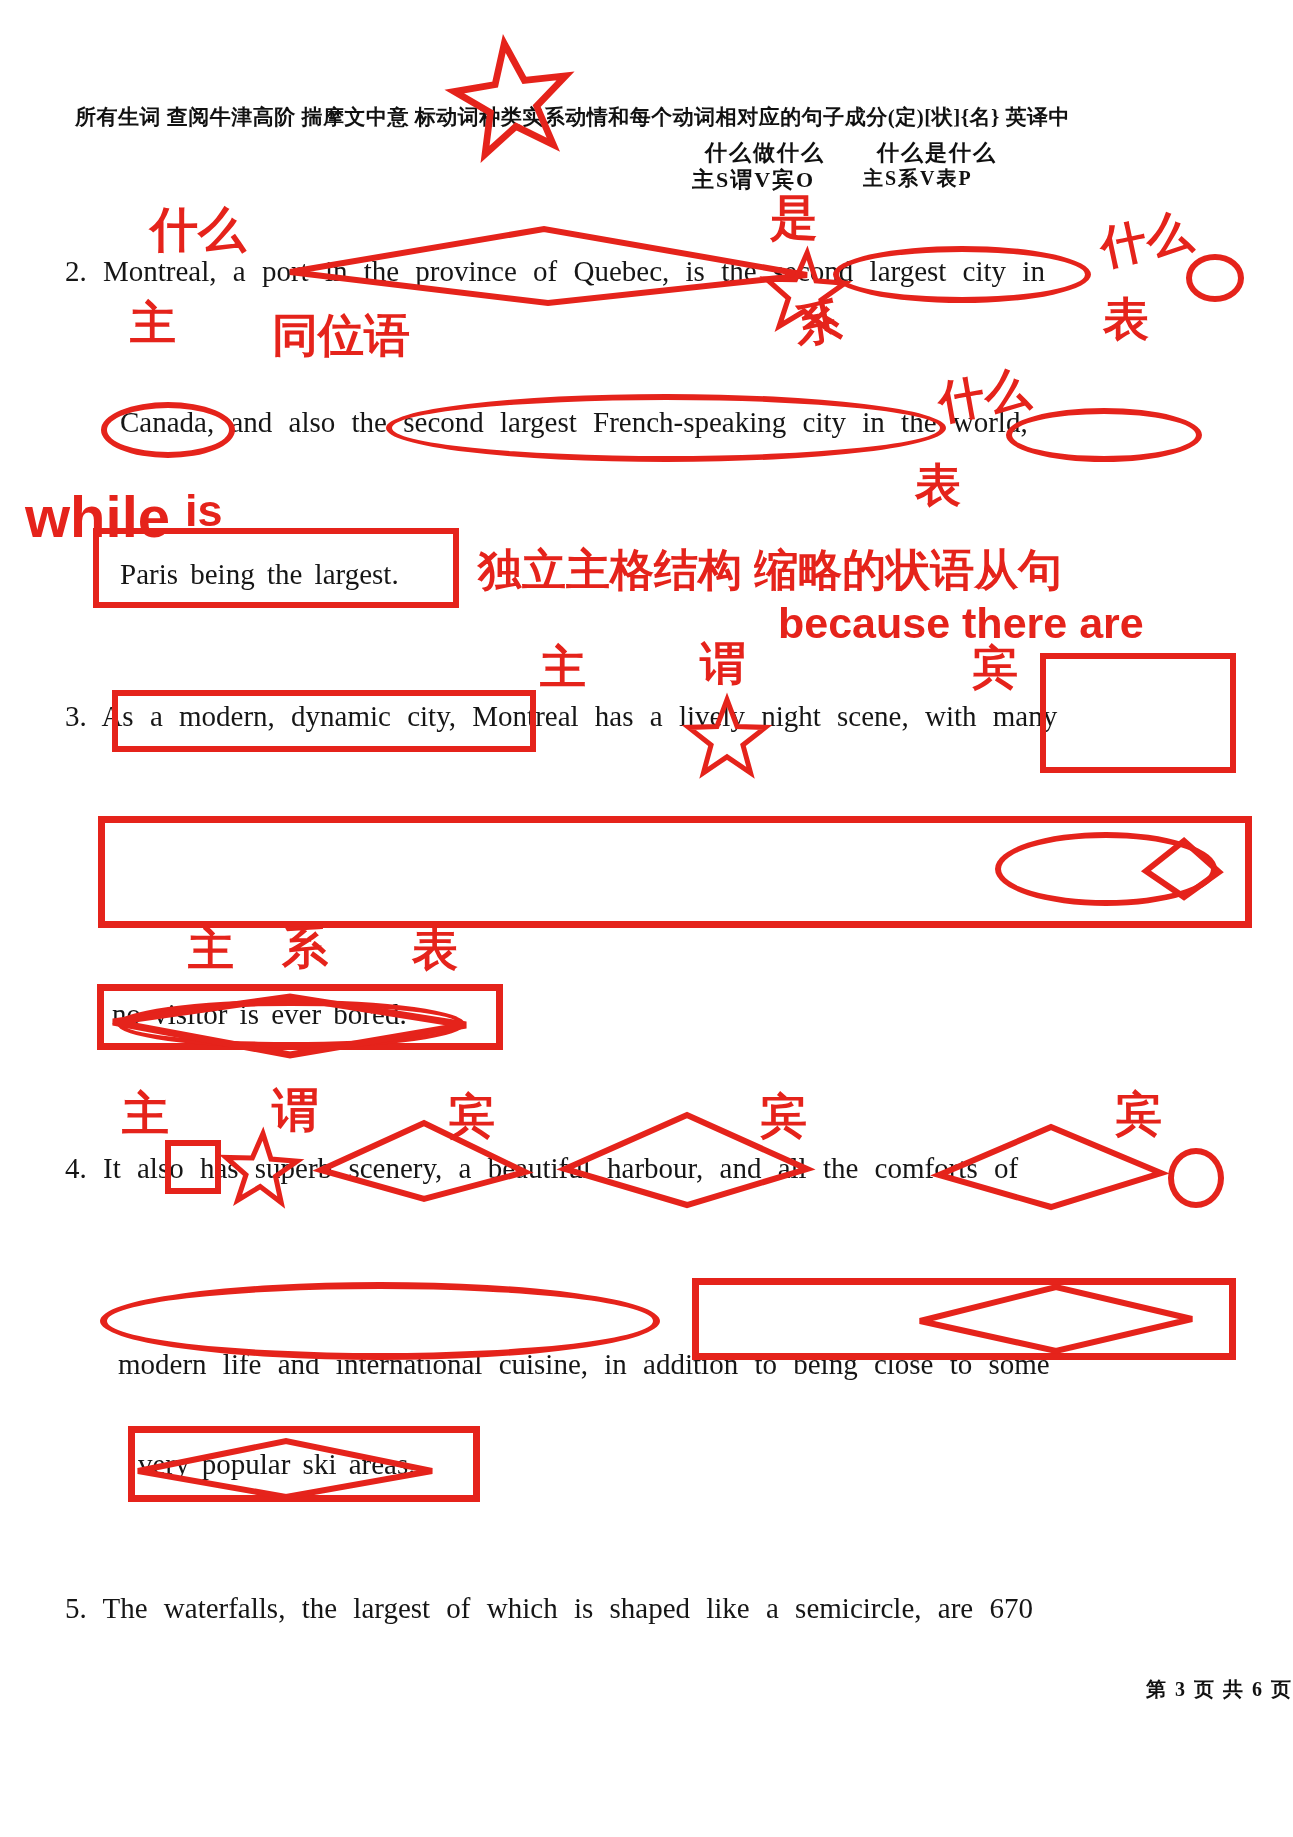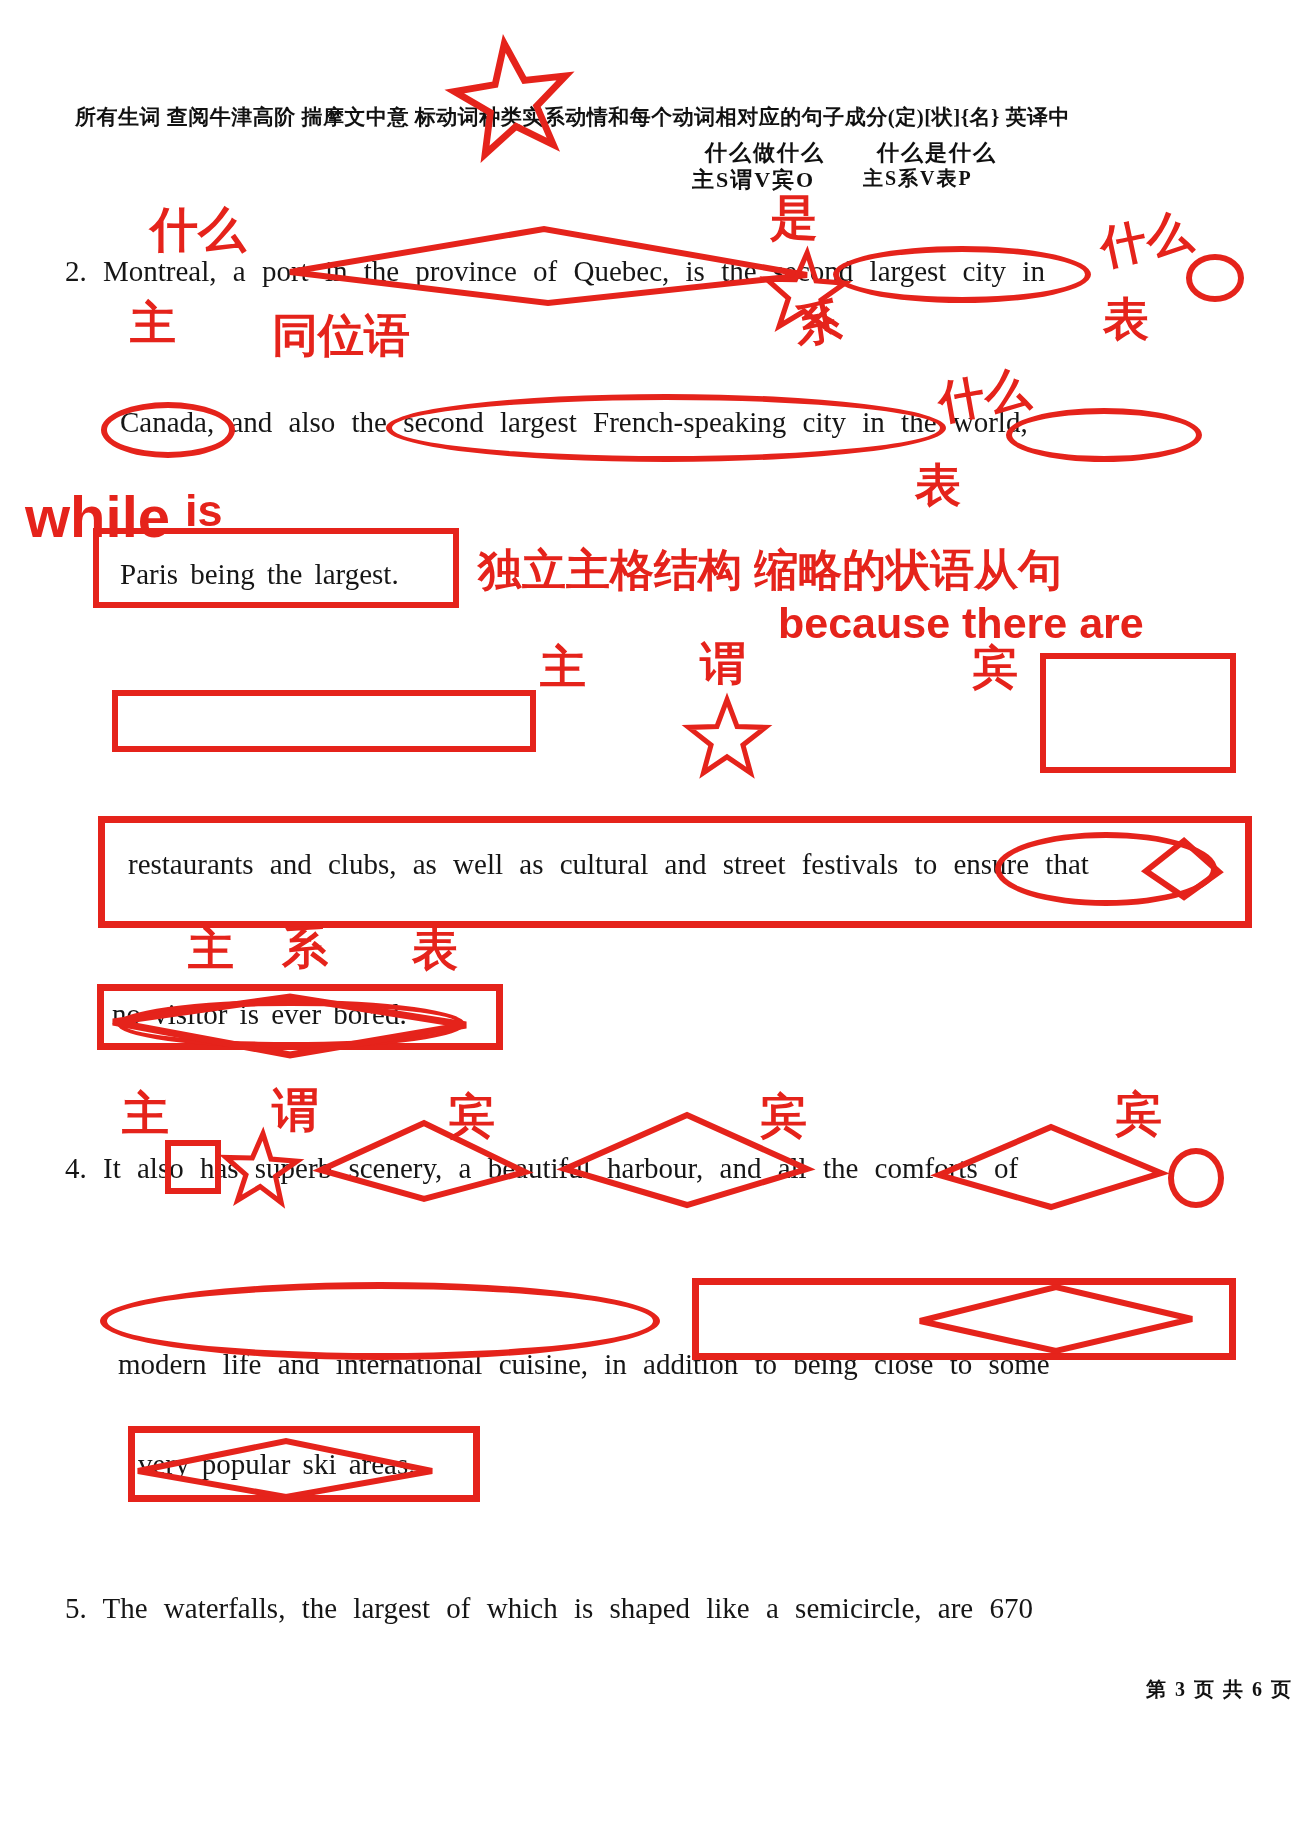--- a/index.html
+++ b/index.html
@@ -72,30 +72,30 @@
 
   <div class="red-rect" style="left:93px;top:528px;width:354px;height:68px;"></div>
   <div class="eng ws5" style="left:120px;top:558px;">Paris being the largest.</div>
   <div class="note" style="left:778px;top:602px;font-size:43px;">because there are</div>
   <div class="note" style="left:478px;top:548px;font-size:44px;">独立主格结构 缩略的状语从句</div>
 
   <div class="note" style="left:540px;top:644px;font-size:46px;">主</div>
   <div class="note" style="left:700px;top:640px;font-size:46px;">谓</div>
   <div class="note" style="left:972px;top:644px;font-size:46px;">宾</div>
 
+  <div class="eng" style="left:65px;top:700px;">3. As a modern, dynamic city, Montreal has a lively night scene, with many</div>
   <div class="red-rect" style="left:112px;top:690px;width:412px;height:50px;"></div>
   <div class="shape" style="left:685px;top:694px;width:84px;height:92px;">
     <svg width="84" height="92" viewBox="0 0 100 104">
       <polygon points="50,4 62,36 95.7,37 69,58 78,91 50,72 22,91 31,58 4.3,37 38,36" fill="none" stroke="#e5231b" stroke-width="6"></polygon>
     </svg>
   </div>
   <div class="red-rect" style="left:1040px;top:653px;width:184px;height:108px;"></div>
 
   <div class="red-rect" style="left:98px;top:816px;width:1140px;height:98px;border-width:7px;"></div>
-  <div class="eng" style="left:128px;top:848px;">restaurants and clubs, as well as cultural and street festivals to ensure that</div>
   <div class="red-ellipse" style="left:995px;top:832px;width:210px;height:62px;"></div>
   <div class="shape" style="left:1144px;top:838px;width:78px;height:62px;">
     <svg width="78" height="62" viewBox="0 0 78 62">
       <polygon points="2,33 40,3 75,34 40,59" fill="none" stroke="#e5231b" stroke-width="6"></polygon>
     </svg>
   </div>
 
   <div class="note" style="left:188px;top:926px;font-size:46px;">主</div>
   <div class="note" style="left:282px;top:924px;font-size:46px;">系</div>
   <div class="note" style="left:412px;top:926px;font-size:46px;">表</div>

